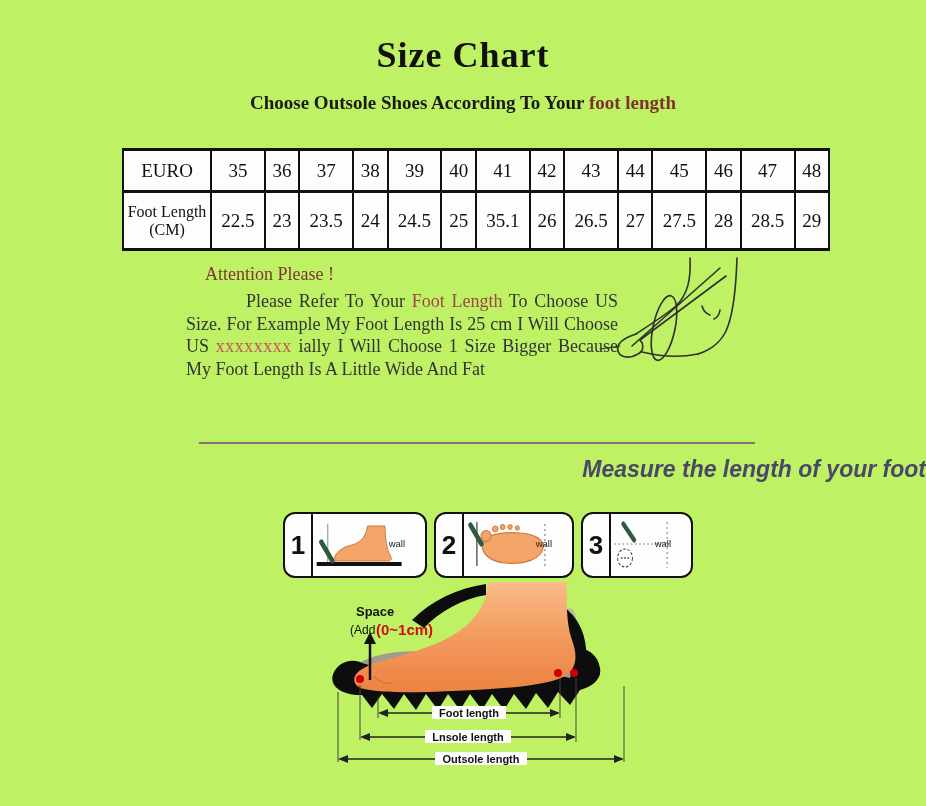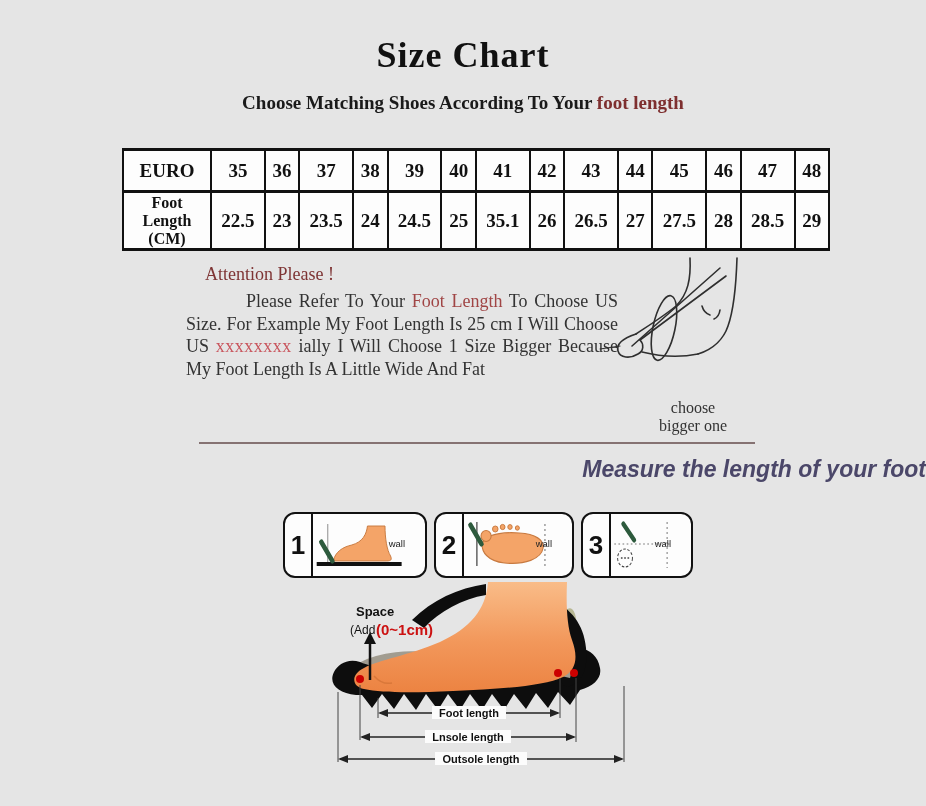--- a/index.html
+++ b/index.html
@@ -1,19 +1,19 @@
 <!DOCTYPE html>
 <html><head>
 <meta charset="utf-8">
 <style>
   * { margin:0; padding:0; box-sizing:border-box; }
   html,body { background:#ffffff; }
   .page {
     position:relative; width:926px; height:806px; margin:0 auto;
-    background:#e5e5e5; overflow:hidden;
+    background:#bef264; overflow:hidden;
     font-family:"Liberation Serif", serif; color:#222;padding-left:32px;
   }
   .title {
     position:absolute; top:34px; left:0; width:100%;
     text-align:center; font-size:36px; font-weight:bold; color:#111;
     letter-spacing:1px;
   }
   .subtitle {
     position:absolute; top:92px; left:0; width:100%;
     text-align:center; font-size:19px; font-weight:bold; color:#1a1a1a;
@@ -22,21 +22,21 @@
 
   
   .size-table-wrap { position:absolute; left:122px; top:148px; width:708px; }
   table.size-table {
     width:100%; border-collapse:collapse; background:#fdfdfd;
     font-family:"Liberation Serif", serif;
   }
   table.size-table th, table.size-table td {
     border-left:2px solid #111; border-right:2px solid #111;
     border-top:3px solid #111; border-bottom:3px solid #111;
-    text-align:center; font-weight:bold; color:#111; font-size:19px;
+    text-align:center; font-weight:normal; color:#111; font-size:19px;
     padding:0 2px;
   }
   table.size-table tr.r1 th, table.size-table tr.r1 td { height:42px; font-size:19px; }
   table.size-table tr.r2 th, table.size-table tr.r2 td { height:58px; }
   table.size-table th.rowhead { width:88px; font-size:16px; line-height:18px; }
 
   
   .attention { position:absolute; left:186px; top:264px; width:432px; }
   .attention .att-head {
     font-size:18px; color:#7e3434; margin-left:19px; margin-bottom:5px;
@@ -92,21 +92,21 @@
     text-align:center; font-size:22px; font-weight:bold; color:#111;
   }
 </style>
 </head>
 <body>
 
 <div class="page">
 
   <div class="title">Size Chart</div>
 
-  <div class="subtitle"><span>Choose Matching Shoes According To Your </span><span class="hl">foot length</span></div>
+  <div class="subtitle"><span>Choose Outsole Shoes According To Your </span><span class="hl">foot length</span></div>
 
   <div class="size-table-wrap">
     <table class="size-table">
       <tbody>
           <tr class="r1" id="euro-row">
         <th class="rowhead">EURO</th>
       <td>35</td>
             <td>36</td>
             <td>37</td>
             <td>38</td>
@@ -155,24 +155,20 @@
       <path d="M38,80 C26,84 18,90 20,97 C22,104 32,105 40,100 C46,97 46,90 42,86"></path>
       <path d="M42,86 L128,22"></path>
       <path d="M34,92 L122,14"></path>
       <ellipse cx="66" cy="74" rx="11" ry="33" transform="rotate(12 66 74)"></ellipse>
       <path d="M104,52 q2,7 8,9"></path>
       <path d="M122,56 q-1,7 -6,9"></path>
       <path d="M2,95 L22,92" stroke-width="1.1"></path>
     </g>
   </svg>
 
-  <div class="choose-caption">
-    <div>choose</div>
-    <div>bigger one</div>
-  </div>
 
   <div class="divider"></div>
 
   <div class="measure-heading">Measure the length of your foot</div>
 
   <div class="steps-row">
 
     <div class="step-box b1">
       <div class="step-num">1</div>
       <div class="step-vline"></div>

